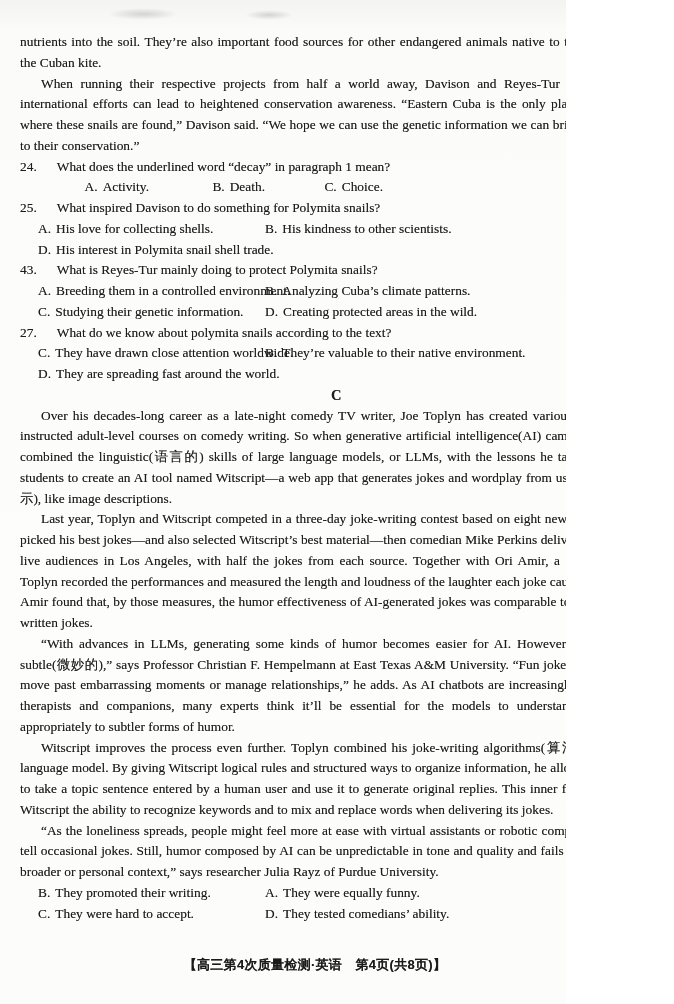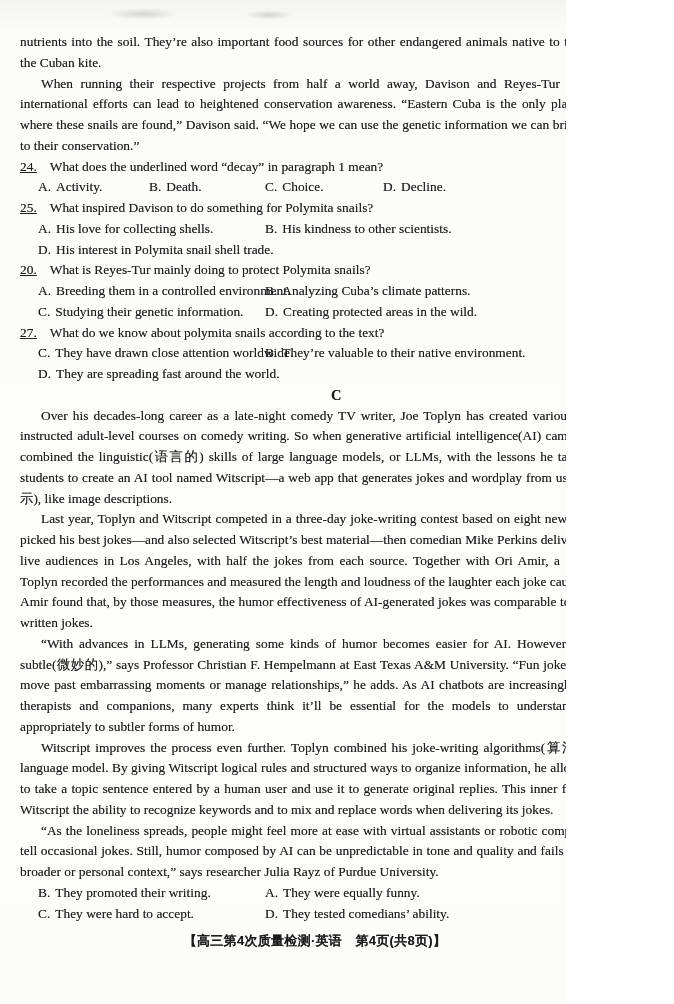--- a/index.html
+++ b/index.html
@@ -34,43 +34,43 @@
   }
 
   p.para {
     margin: 0;
     text-align: justify;
   }
   p.para.indent { text-indent: 21px; }
 
   .question { margin: 0; }
   .q-line { white-space: nowrap; }
-  .q-num { margin-right: 13px; text-decoration: underline; }
+  .q-num { margin-right: 20px; }
 
   .opts {
     margin-left: 18px;
     display: grid;
   }
-  .opts.four-col { grid-template-columns: 111px 116px 118px 1fr; }
+  .opts.four-col { grid-template-columns: 111px 116px 118px 1fr; text-align: right; }
   .opts.two-col  { grid-template-columns: 227px 1fr; }
   .opt { white-space: nowrap; }
   .o-label { margin-right: 5px; }
 
   .section-label {
     text-align: center;
     font-weight: bold;
     font-size: 14.5px;
     line-height: 20.75px;
     letter-spacing: 0.5px;
   }
 
   .footer-center {
     position: absolute;
     left: 0;
-    top: 932px;
+    top: 956px;
     width: 630px;
     text-align: center;
     font-family: "Liberation Sans", "DejaVu Sans", sans-serif;
     font-weight: 700;
     font-size: 13px;
     letter-spacing: 0.3px;
     color: #1a1a1a;
   }
 
   .footer-g {
@@ -113,21 +113,21 @@
       </div>
       <div class="opts two-col">
         <div class="opt"><span class="o-label">A.</span><span>His love for collecting shells.</span></div>
         <div class="opt"><span class="o-label">B.</span><span>His kindness to other scientists.</span></div>
         <div class="opt"><span class="o-label">D.</span><span>His interest in Polymita snail shell trade.</span></div>
       </div>
     </div>
 
     <div class="question">
       <div class="q-line">
-        <span class="q-num">20.</span><span class="q-text">What is Reyes-Tur mainly doing to protect Polymita snails?</span>
+        <span class="q-num">43.</span><span class="q-text">What is Reyes-Tur mainly doing to protect Polymita snails?</span>
       </div>
       <div class="opts two-col">
         <div class="opt"><span class="o-label">A.</span><span>Breeding them in a controlled environment.</span></div>
         <div class="opt"><span class="o-label">B.</span><span>Analyzing Cuba’s climate patterns.</span></div>
         <div class="opt"><span class="o-label">C.</span><span>Studying their genetic information.</span></div>
         <div class="opt"><span class="o-label">D.</span><span>Creating protected areas in the wild.</span></div>
       </div>
     </div>
 
     <div class="question">

